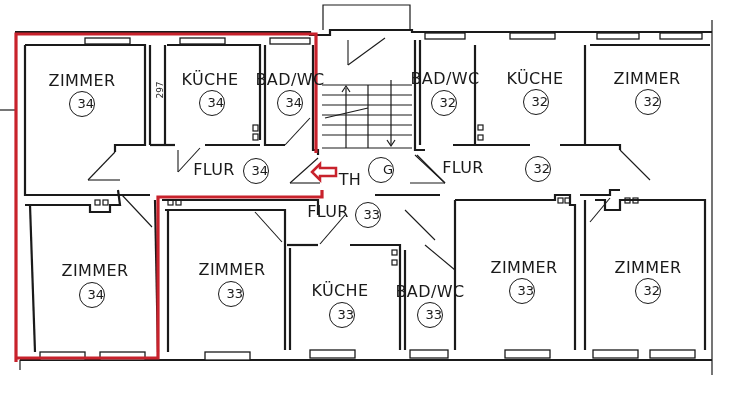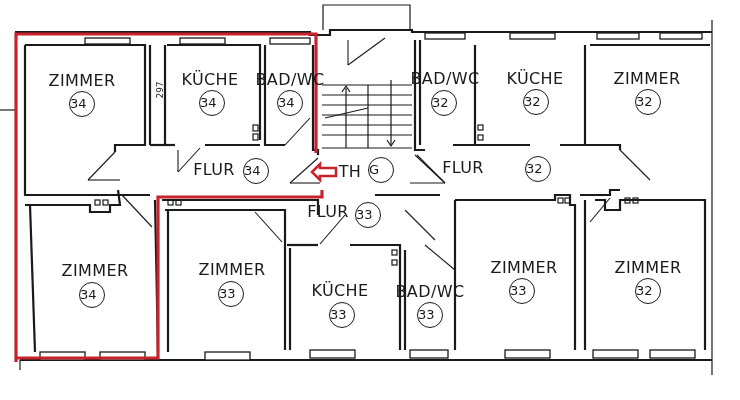--- a/index.html
+++ b/index.html
@@ -5,21 +5,21 @@
   html, body { margin: 0; padding: 0; background: #ffffff; }
   body { width: 740px; height: 400px; overflow: hidden; position: relative; font-family: "DejaVu Sans", sans-serif; }
   svg { position: absolute; left: 0; top: 0; }
   .wall { stroke: #1a1a1a; stroke-width: 2.2; fill: none; stroke-linejoin: miter; }
   .thin { stroke: #1a1a1a; stroke-width: 1.2; fill: none; }
   .door { stroke: #1a1a1a; stroke-width: 1.1; fill: none; }
   .win { stroke: #1a1a1a; stroke-width: 1.3; fill: #fff; }
   .red { stroke: #c8222c; stroke-width: 3.2; fill: none; stroke-linejoin: miter; }
   .lbl { position: absolute; font-size: 16px; letter-spacing: 0.4px; color: #1a1a1a; transform: translate(-50%, -50%); white-space: nowrap; font-family: "DejaVu Sans", sans-serif; }
   .num { position: absolute; width: 24px; height: 24px; border: 1.6px solid #1a1a1a; border-radius: 50%;
-         font-size: 13px; line-height: 24px; text-align: left; color: #1a1a1a; transform: translate(-50%, -50%); background: transparent; font-family: "DejaVu Sans", sans-serif; }
+         font-size: 13px; line-height: 24px; text-align: right; color: #1a1a1a; transform: translate(-50%, -50%); background: transparent; font-family: "DejaVu Sans", sans-serif; }
   .dim { position: absolute; font-size: 9px; color: #1a1a1a; transform: translate(-50%, -50%) rotate(-90deg); font-family: "DejaVu Sans", sans-serif; }
   .room { position: absolute; }
 </style>
 </head>
 <body>
 
 <svg width="740" height="400" viewBox="0 0 740 400" xmlns="http://www.w3.org/2000/svg">
 
   <polyline class="thin" points="323,30 323,5 410,5 410,30"></polyline>
 
@@ -153,21 +153,21 @@
   <span class="num" style="left:212px;top:103px;">34</span>
 </div>
 <div class="room">
   <span class="lbl" style="left:290px;top:79px;">BAD/WC</span>
   <span class="num" style="left:290px;top:103px;">34</span>
 </div>
 <div class="room">
   <span class="lbl" style="left:214px;top:169px;">FLUR</span>
   <span class="num" style="left:256px;top:171px;">34</span>
 </div>
-<span class="lbl" style="left:350px;top:171px;">TH</span>
+<span class="lbl" style="left:350px;top:179px;">TH</span>
 <span class="num" style="left:381px;top:170px;">G</span>
 
 <div class="room">
   <span class="lbl" style="left:95px;top:270px;">ZIMMER</span>
   <span class="num" style="left:92px;top:295px;">34</span>
 </div>
 <div class="room">
   <span class="lbl" style="left:232px;top:269px;">ZIMMER</span>
   <span class="num" style="left:231px;top:294px;">33</span>
 </div>

